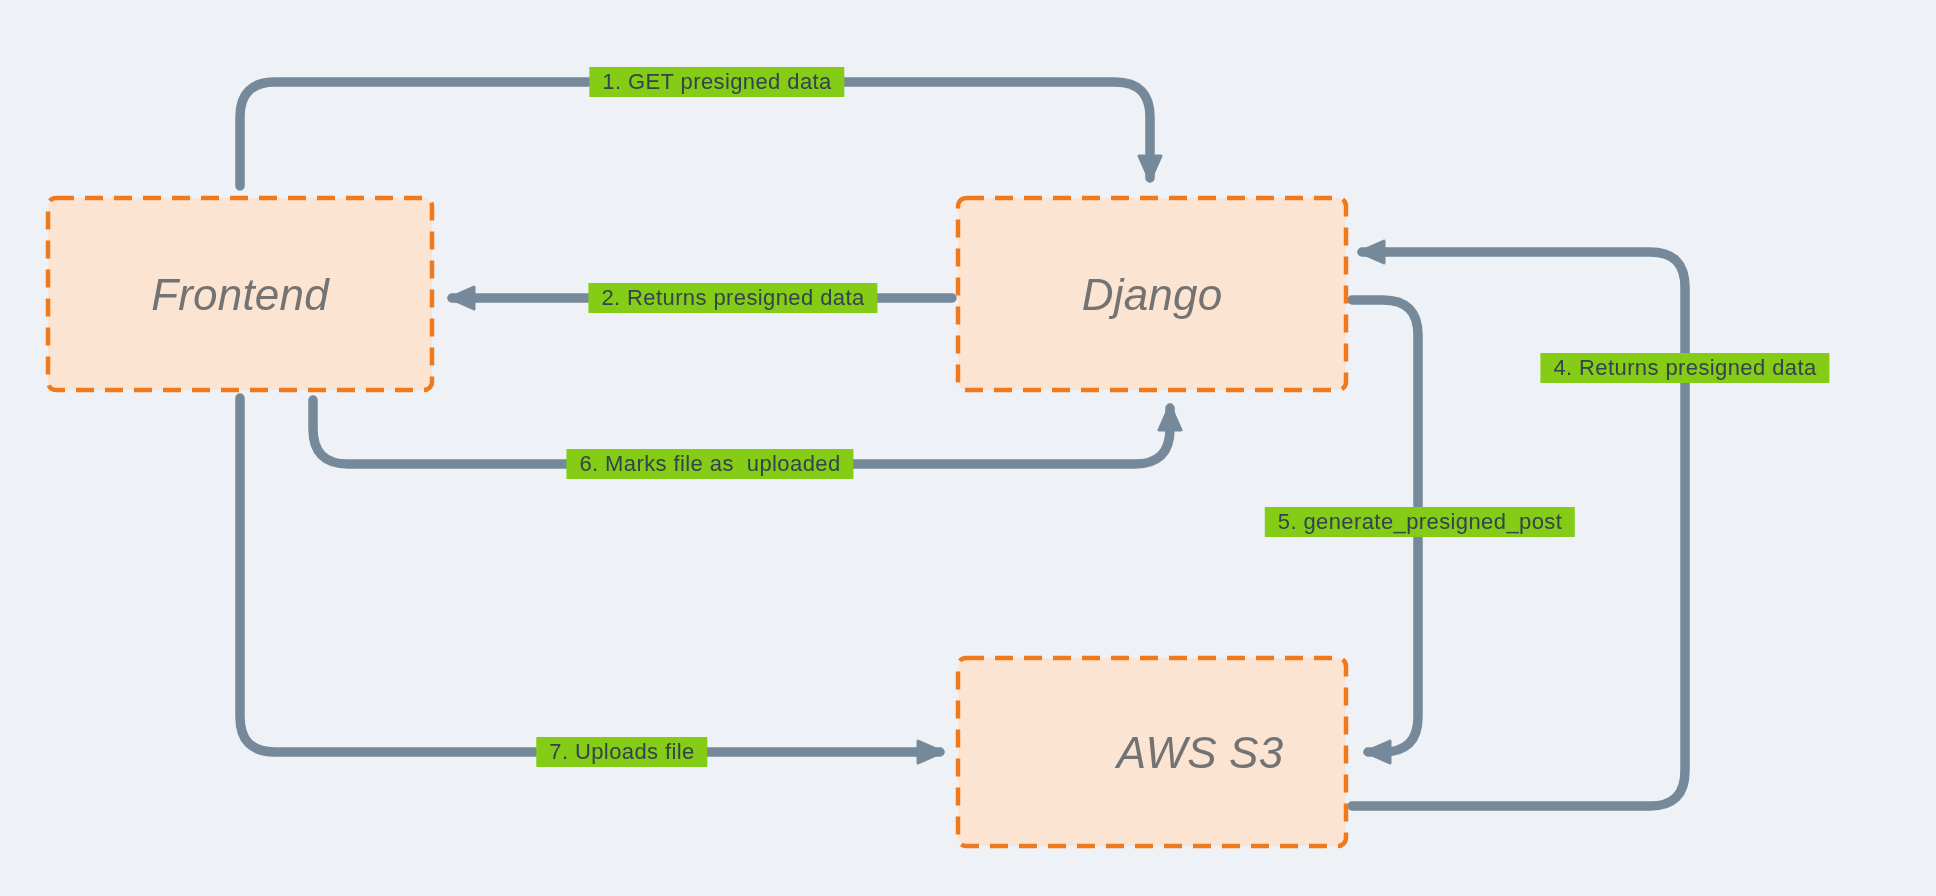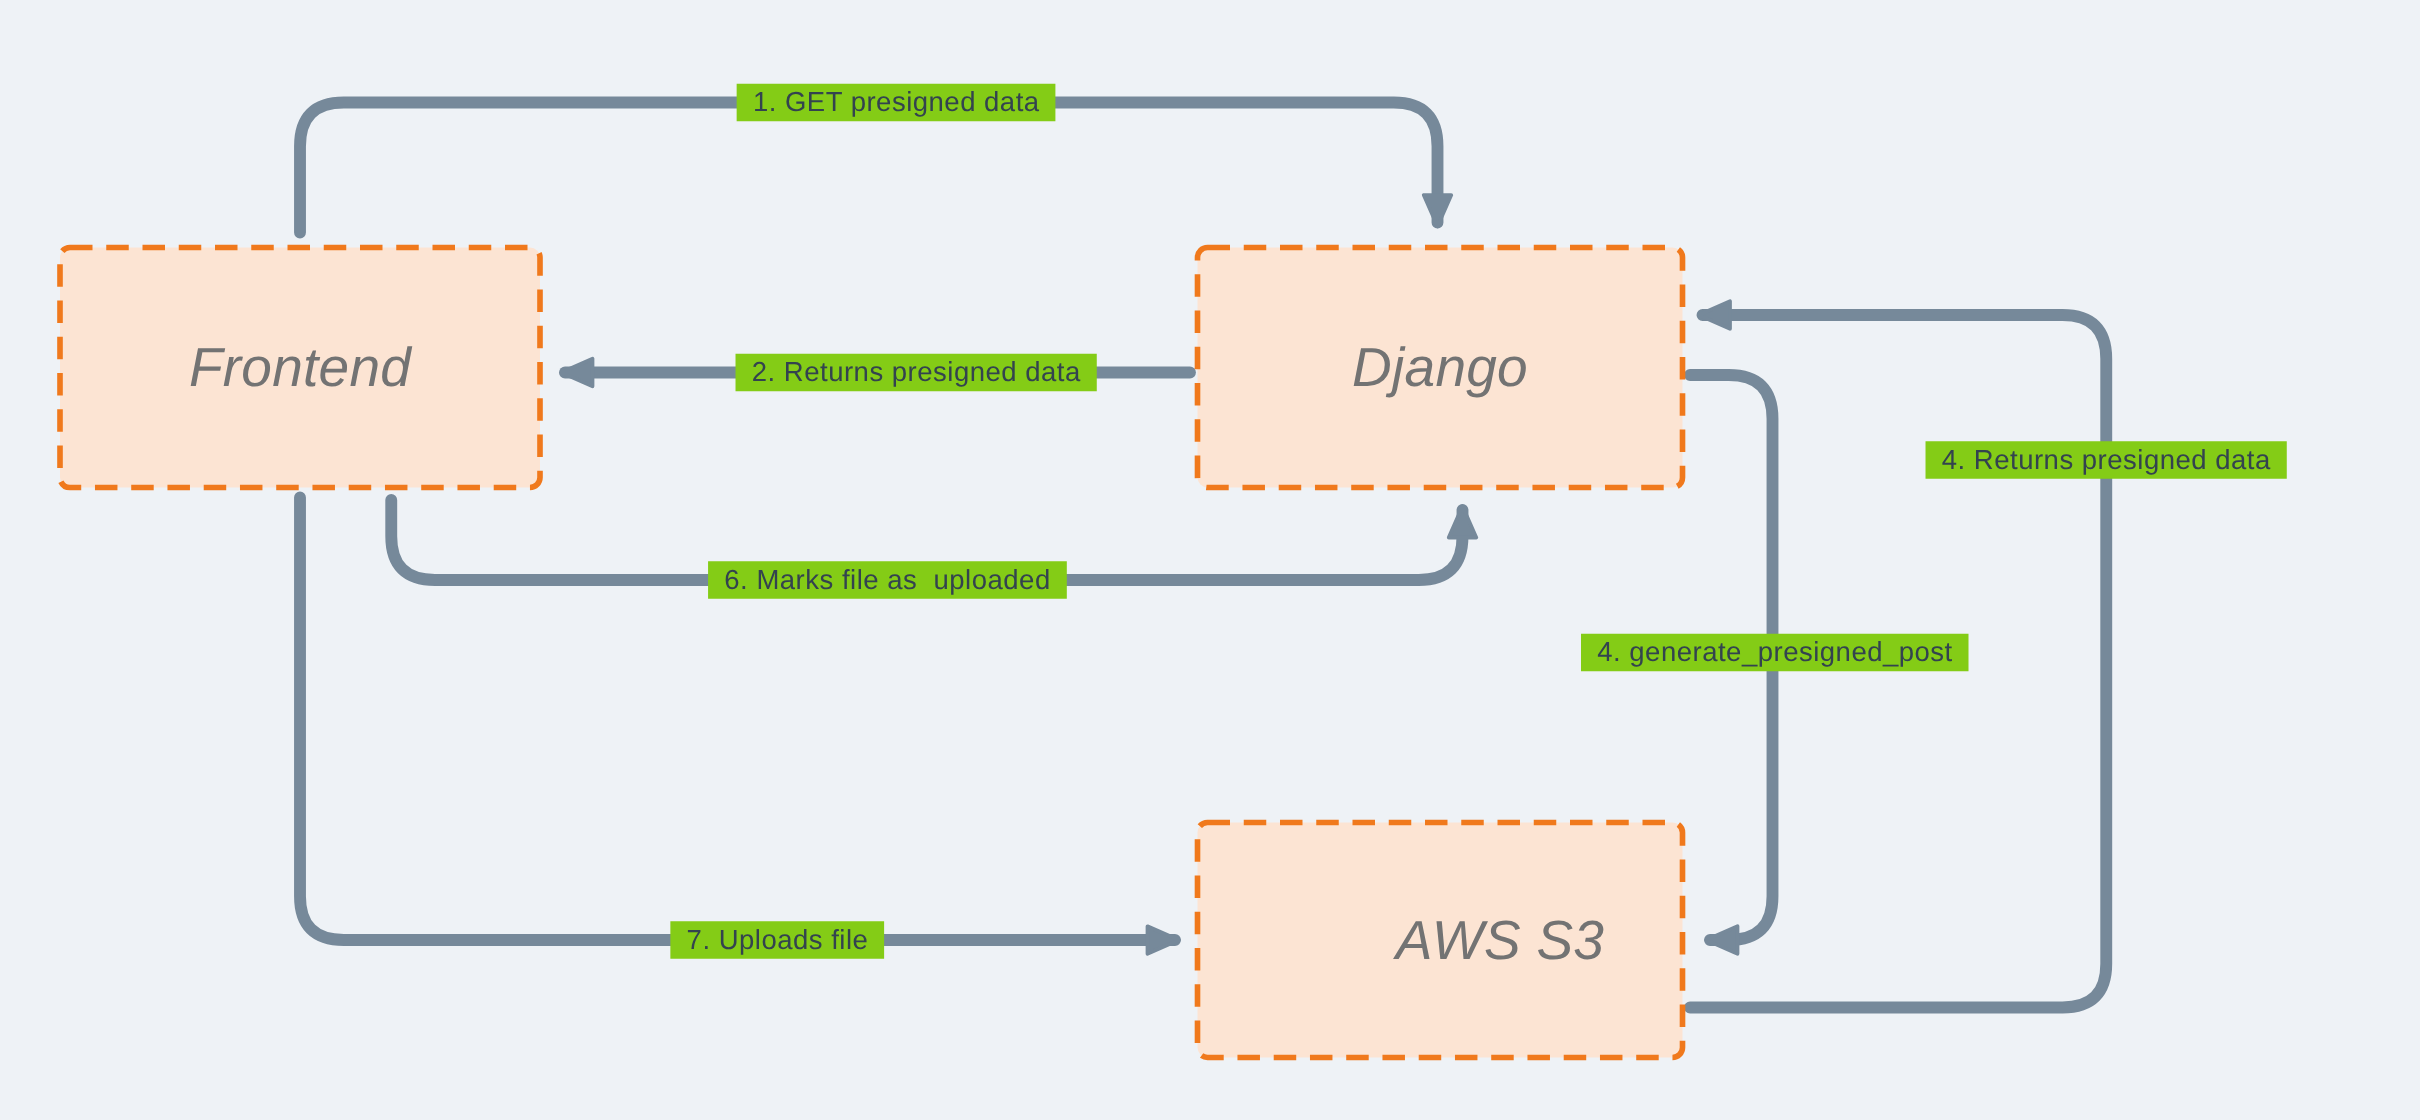--- a/index.html
+++ b/index.html
@@ -71,19 +71,19 @@
     <rect x="958" y="198" width="388" height="192" rx="8" fill="#fce4d3" stroke="#f0791c" stroke-width="4.5" stroke-dasharray="18 11"></rect>
 
     <rect x="958" y="658" width="388" height="188" rx="8" fill="#fce4d3" stroke="#f0791c" stroke-width="4.5" stroke-dasharray="18 11"></rect>
   </svg>
 
   <div class="label node-label" style="left:240px; top:295px;">Frontend</div>
   <div class="label node-label" style="left:1152px; top:295px;">Django</div>
   <div class="label node-label" style="left:1152px; top:753px;margin-left:48px;">AWS S3</div>
 
   <div class="label edge-label" style="left:717px; top:82px;">1. GET presigned data</div>
-  <div class="label edge-label" style="left:1420px; top:522px;">4. generate_presigned_post</div>
+  <div class="label edge-label" style="left:1420px; top:522px;">5. generate_presigned_post</div>
   <div class="label edge-label" style="left:1685px; top:368px;">4. Returns presigned data</div>
   <div class="label edge-label" style="left:733px; top:298px;">2. Returns presigned data</div>
   <div class="label edge-label" style="left:622px; top:752px;">7. Uploads file</div>
   <div class="label edge-label" style="left:710px; top:464px;">6. Marks file as  uploaded</div>
 
 </div>
 
 </body></html>

